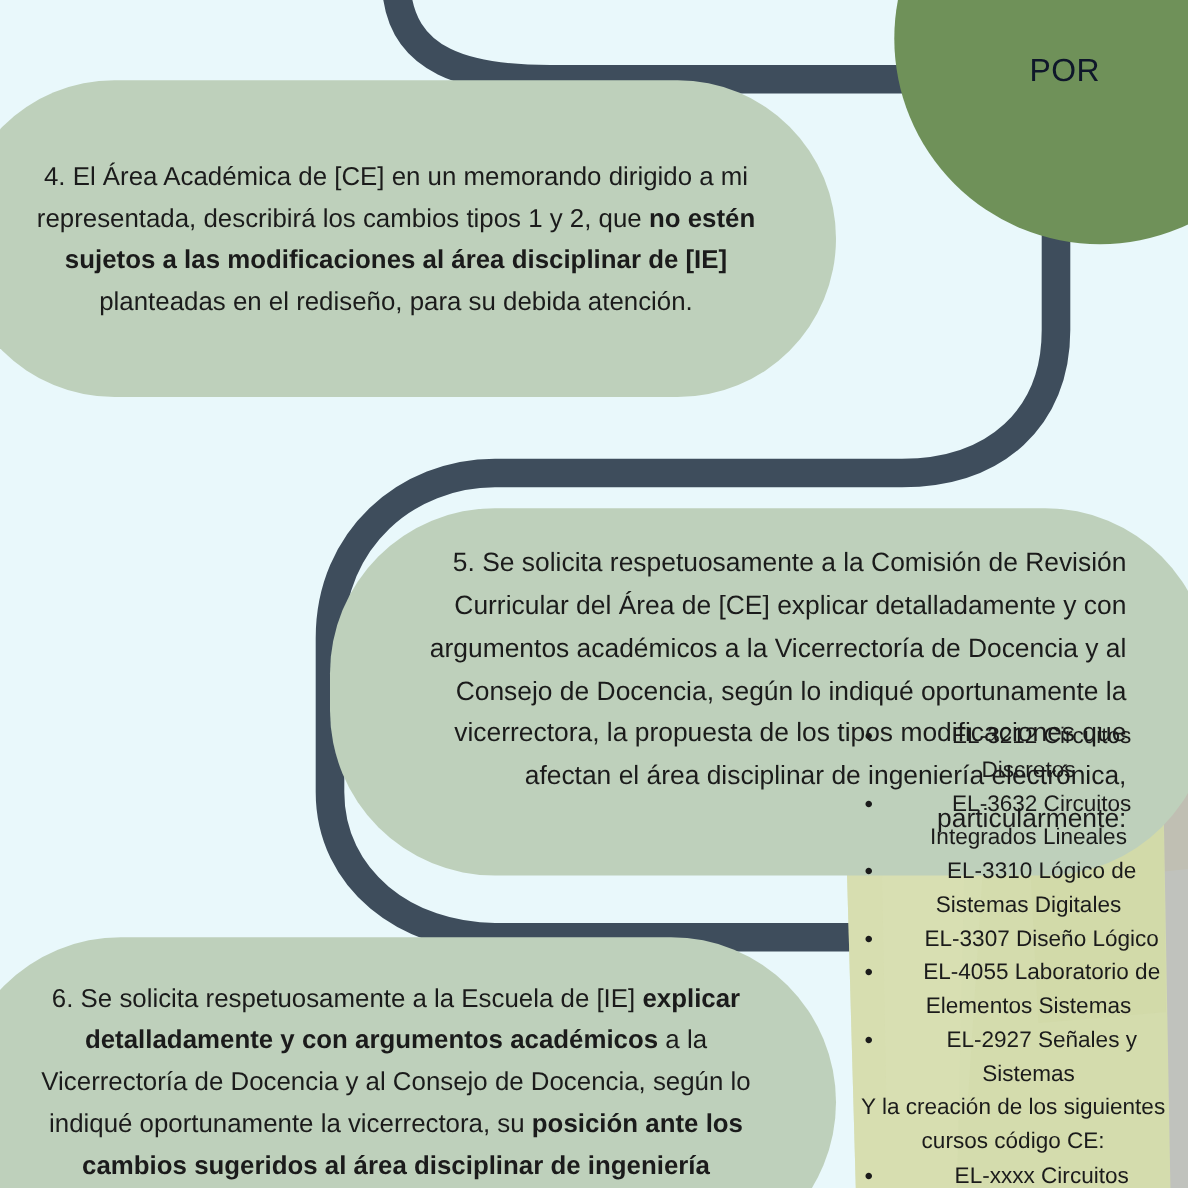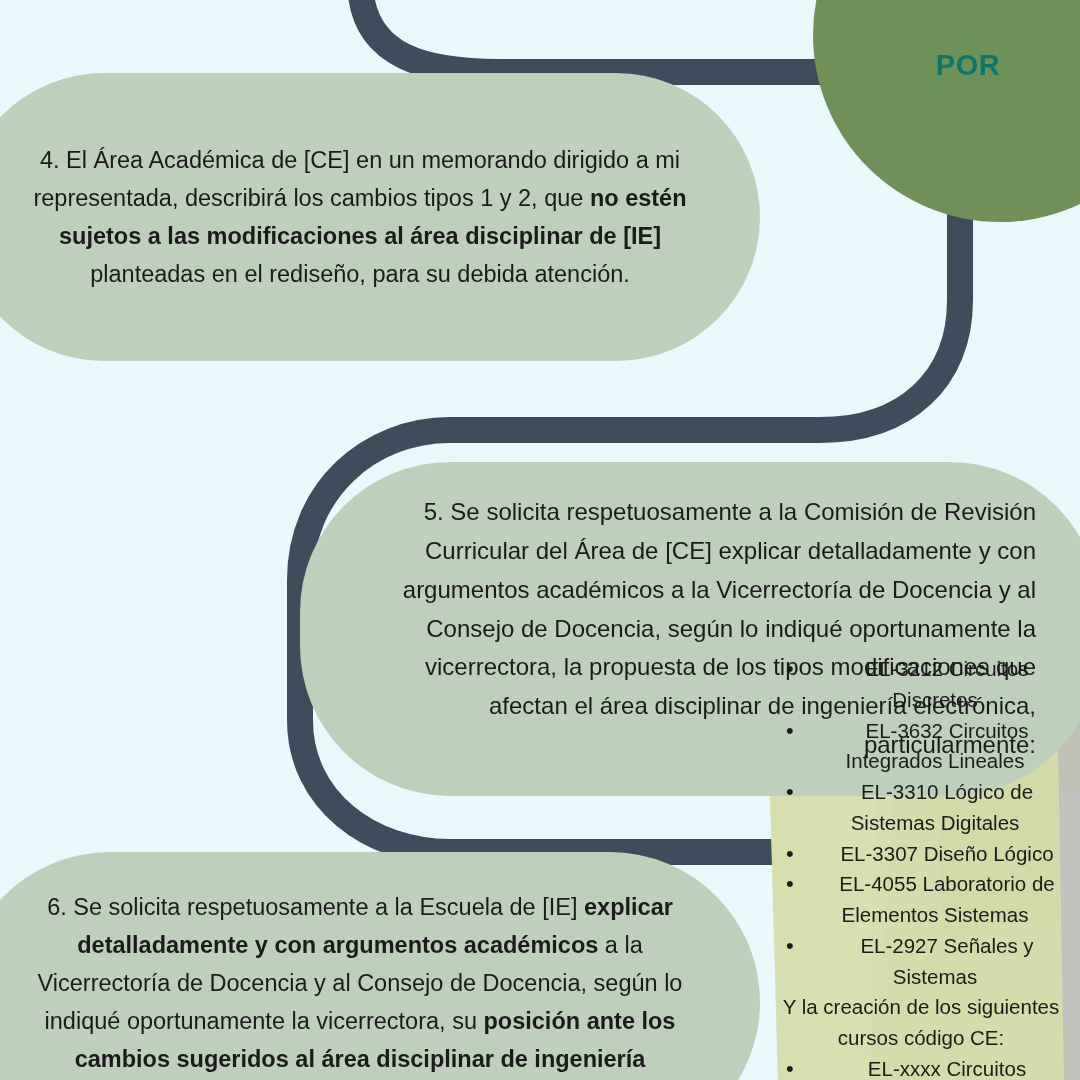--- a/index.html
+++ b/index.html
@@ -22,21 +22,21 @@
   .card{
     position:absolute;
     background:#bed0bb;
     color:#1b1b1b;
     z-index:5;
     box-sizing:border-box;
     display:flex;
     align-items:center;
     justify-content:center;
   }
-  .card p{margin:4px;width:100%;}
+  .card p{margin:16px;width:100%;}
 
   #card-4{
     left:-40px; top:73px; width:800px; height:288px;
     border-radius:148px;
     padding:0 56px;
   }
   #card-4 .txt{font-size:23.5px;line-height:1.62;text-align:center;}
 
   #card-5{
     left:300px; top:462px; width:800px; height:334px;
@@ -52,23 +52,23 @@
   }
   #card-6 .txt{font-size:23.5px;line-height:1.62;text-align:center;}
 
   .card .txt b{font-weight:bold;}
 
   
   #por-tanto-text{
     position:absolute;
     left:856px; top:44px; width:224px;
     text-align:center;
-    color:#0f766e;
+    color:#0f172a;
     font-size:29px;
-    font-weight:bold;
+    font-weight:normal;
     letter-spacing:.5px;
     line-height:1.45;
     z-index:6;
   }
 
   
   #note{
     position:absolute;
     left:762px; top:648px;
     width:318px; height:432px;

